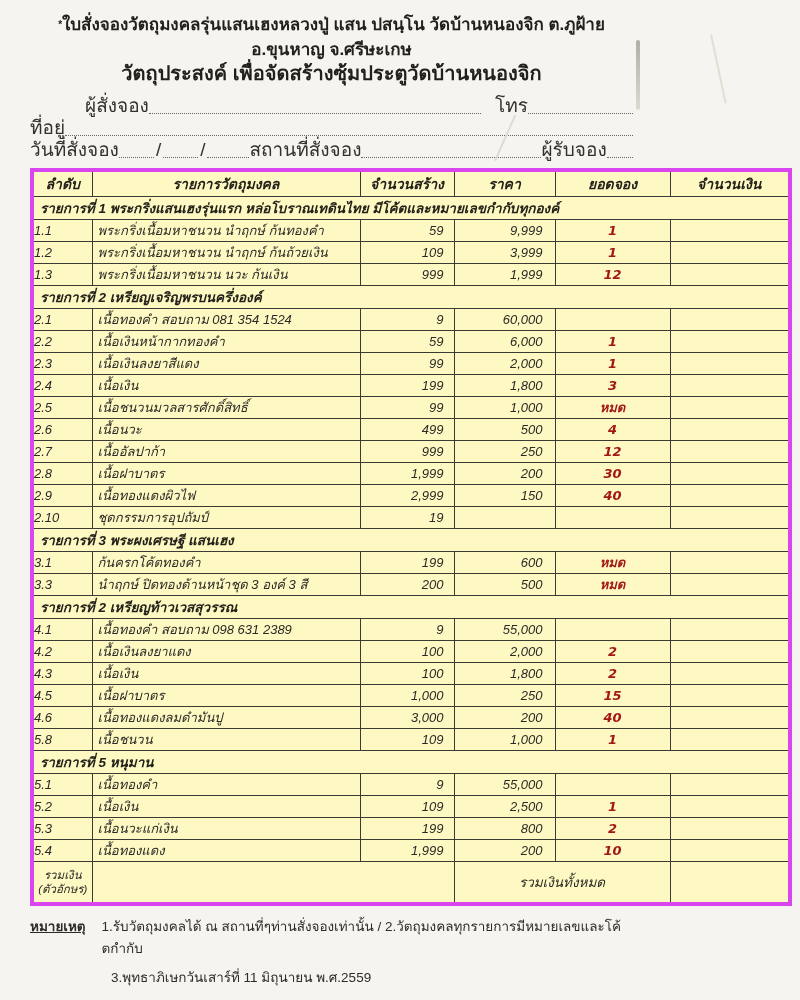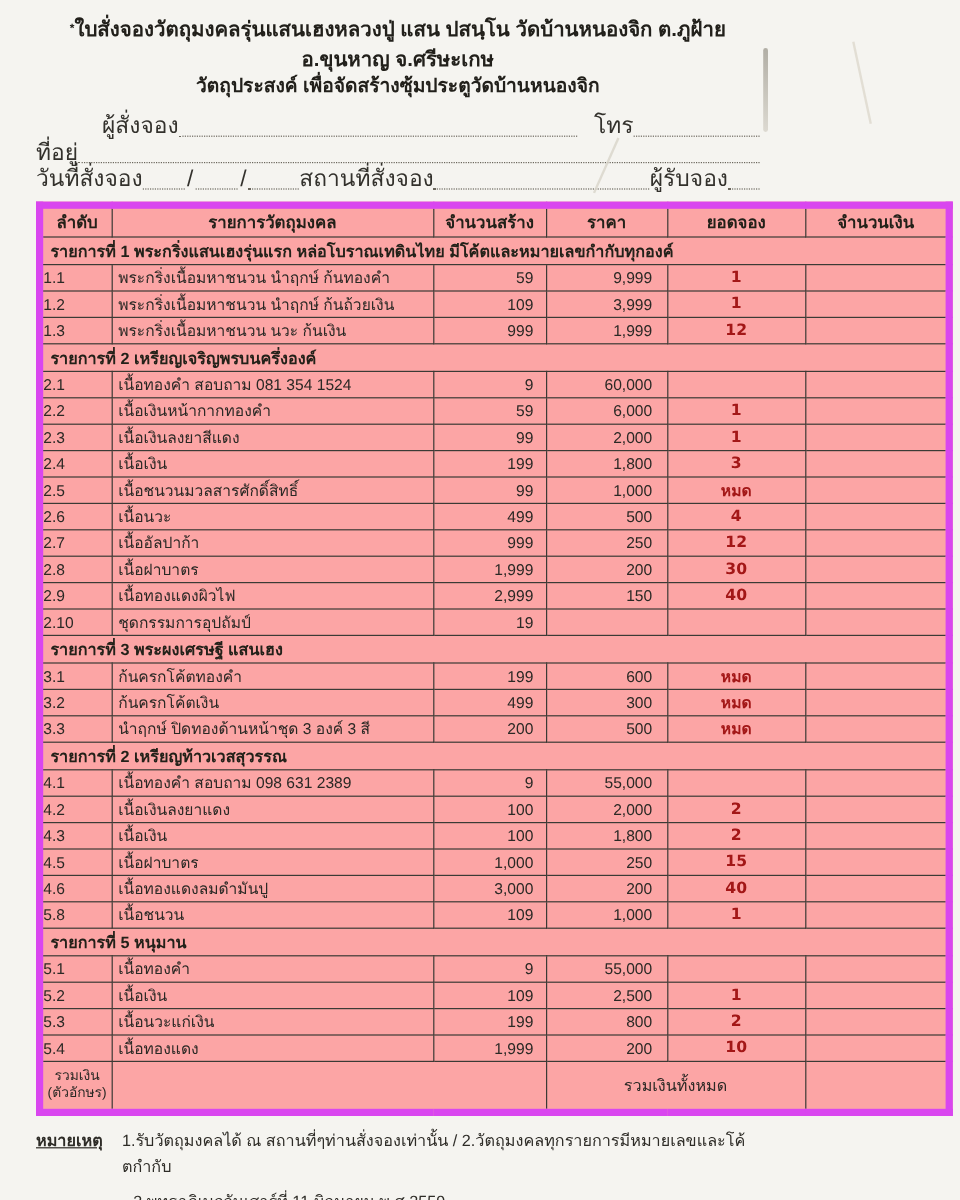--- a/index.html
+++ b/index.html
@@ -15,34 +15,34 @@
   .artifact-edge { position:absolute; right:2px; top:40px; width:4px; height:70px;
     background:linear-gradient(#7a7568,#c9c4b8); opacity:.55; border-radius:2px; }
   .artifact-fold { position:absolute; left:420px; top:95px; width:90px; height:50px;
     border-right:2px solid #d8d4c9; transform:rotate(24deg); opacity:.8; }
   .artifact-fold2 { position:absolute; left:660px; top:40px; width:60px; height:70px;
     border-right:2px solid #ddd8cd; transform:rotate(-12deg); opacity:.8; }
 
   .title-wrap { text-align:center; }
   .title1 { font-weight:bold; font-size:17px; line-height:25px; color:#22201b; }
   .title-mark { font-size:10px; vertical-align:top; }
-  .title2 { font-weight:bold; font-size:16px; line-height:22px; color:#22201b; }
+  .title2 { font-weight:bold; font-size:20px; line-height:22px; color:#22201b; }
 
   .fields { margin-top:13px; font-size:19px; color:#33312c; }
   .frow { display:flex; align-items:flex-end; margin-bottom:5px; }
   .frow .lbl { white-space:nowrap; line-height:17px; }
   .dots { border-bottom:1.5px dotted #6b675d; height:15px; }
   .grow { flex:1; }
   .indent { margin-left:55px; }
   .w35 { width:35px; } .w42 { width:42px; } .w105 { width:105px; } .w180 { width:180px; }
   .slash { padding:0 2px; line-height:17px; }
   .gap14 { margin-left:14px; }
 
-  table.order { border-collapse:collapse; width:758px; margin-top:10px; background:#fca5a5;
-    border:6px solid #d946ef; table-layout:fixed; }
+  table.order { border-collapse:collapse; width:758px; margin-top:10px; background:#fef9c3;
+    border:4px solid #d946ef; table-layout:fixed;font-style:italic; }
   th, td { border:1px solid #3b3a35; overflow:hidden; white-space:nowrap; }
   thead th { height:26px; font-size:14px; font-weight:bold; text-align:center; color:#232119; }
   tr.sec-row td { height:21px; font-weight:bold; font-size:13.5px; padding-left:6px; color:#232119; }
   tr.data-row td { height:21px; font-size:13px; }
   td.cell-no { text-align:left; }
   td.cell-item { padding-left:5px; }
   td.cell-qty { text-align:right; padding-right:10px; }
   td.cell-price { text-align:right; padding-right:12px; }
   td.cell-booked { text-align:center; color:#a31717; font-weight:bold; font-size:17.5px;
     font-family:"DejaVu Sans",sans-serif; }
@@ -230,28 +230,20 @@
         </tr>
         <tr class="data-row">
           <td class="cell-no">3.1</td>
           <td class="cell-item">ก้นครกโค้ตทองคำ</td>
           <td class="cell-qty">199</td>
           <td class="cell-price">600</td>
           <td class="cell-booked">หมด</td>
           <td class="cell-amount"></td>
         </tr>
         <tr class="data-row">
-          <td class="cell-no">3.2</td>
-          <td class="cell-item">ก้นครกโค้ตเงิน</td>
-          <td class="cell-qty">499</td>
-          <td class="cell-price">300</td>
-          <td class="cell-booked">หมด</td>
-          <td class="cell-amount"></td>
-        </tr>
-        <tr class="data-row">
           <td class="cell-no">3.3</td>
           <td class="cell-item">นำฤกษ์ ปิดทองด้านหน้าชุด 3 องค์ 3 สี</td>
           <td class="cell-qty">200</td>
           <td class="cell-price">500</td>
           <td class="cell-booked">หมด</td>
           <td class="cell-amount"></td>
         </tr>
         <tr class="sec-row">
           <td colspan="6">รายการที่ 2 เหรียญท้าวเวสสุวรรณ</td>
         </tr>

